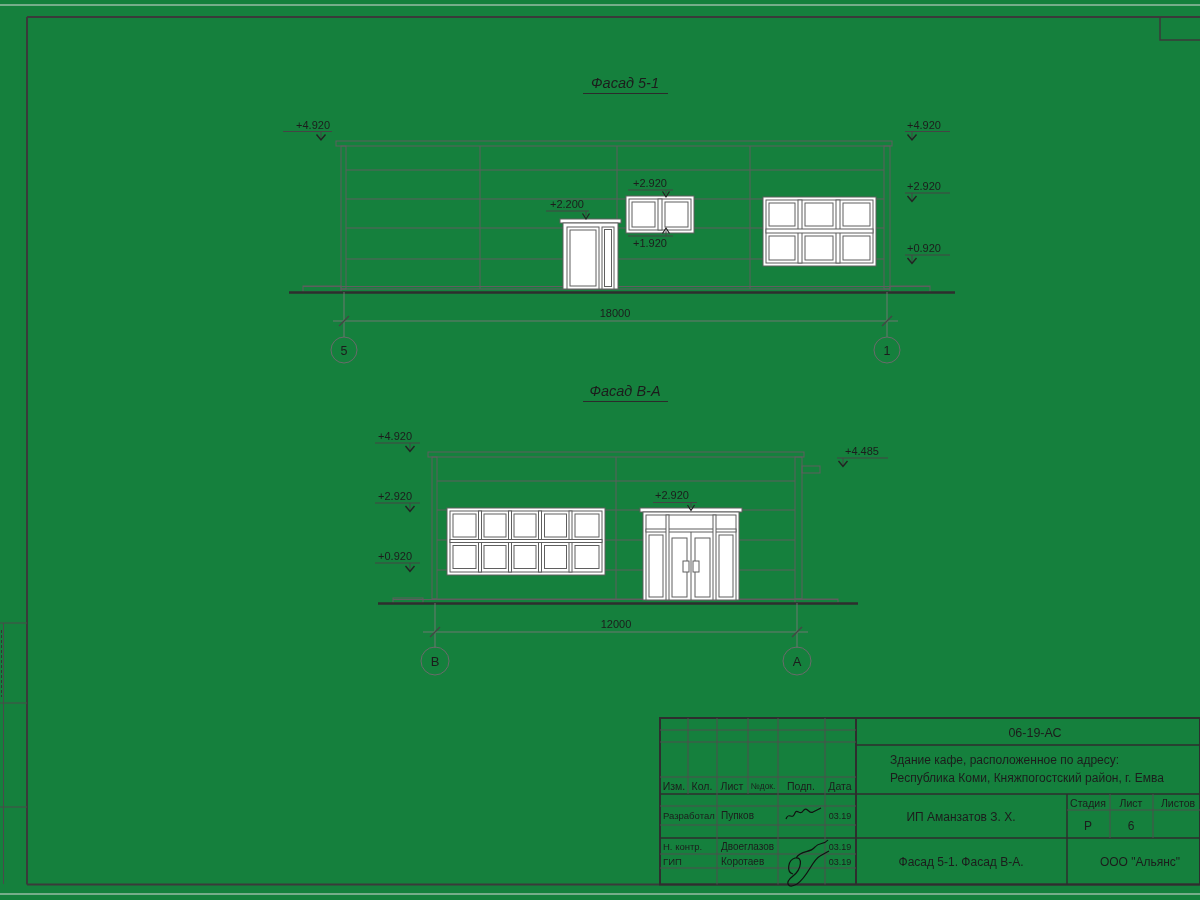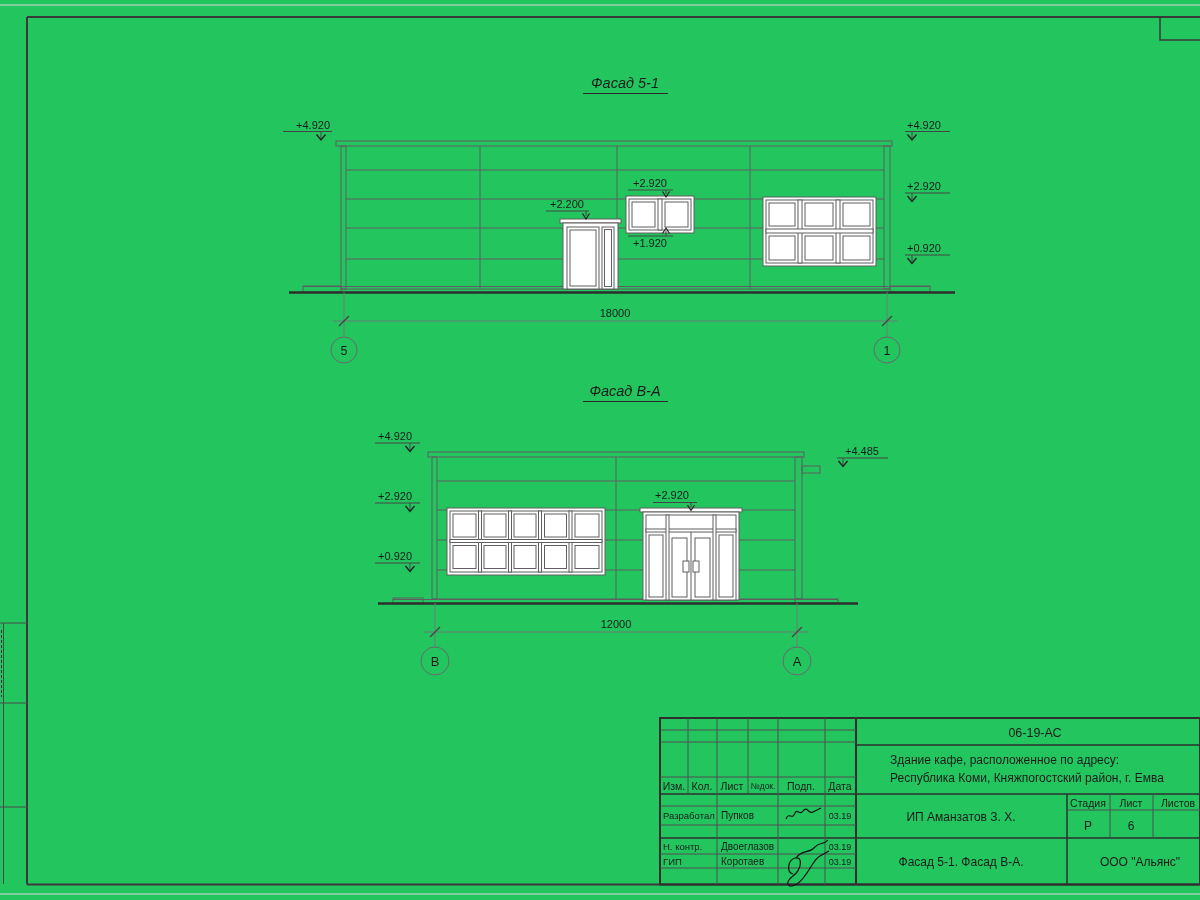--- a/index.html
+++ b/index.html
@@ -1,16 +1,16 @@
 <!DOCTYPE html>
 <html><head>
 <meta charset="utf-8">
 <style>
   html,body{margin:0;padding:0;background:#ffffff;}
-  .page{position:relative;width:1200px;height:900px;background:#22c55e;overflow:hidden;
+  .page{position:relative;width:1200px;height:900px;background:#15803d;overflow:hidden;
         font-family:"Liberation Sans",sans-serif;}
   svg{position:absolute;left:0;top:0;}
   text{fill:#1c1c1c;}
   .t-ital{font-style:italic;}
 </style>
 </head>
 <body>
 
 <div class="page">
 <svg width="1200" height="900" viewBox="0 0 1200 900">

